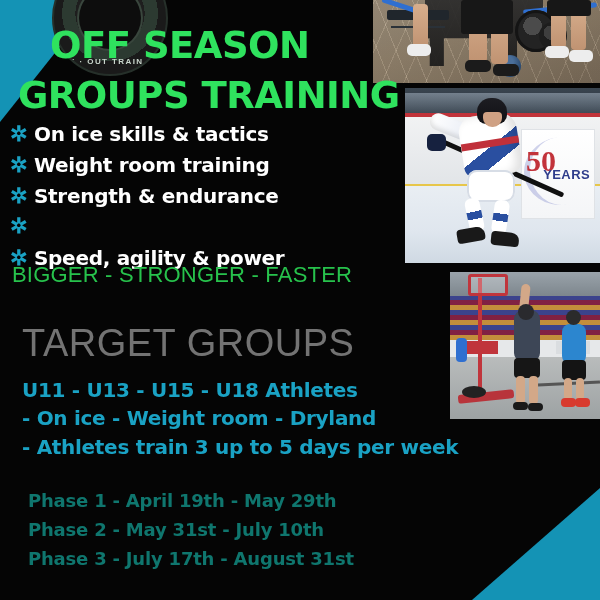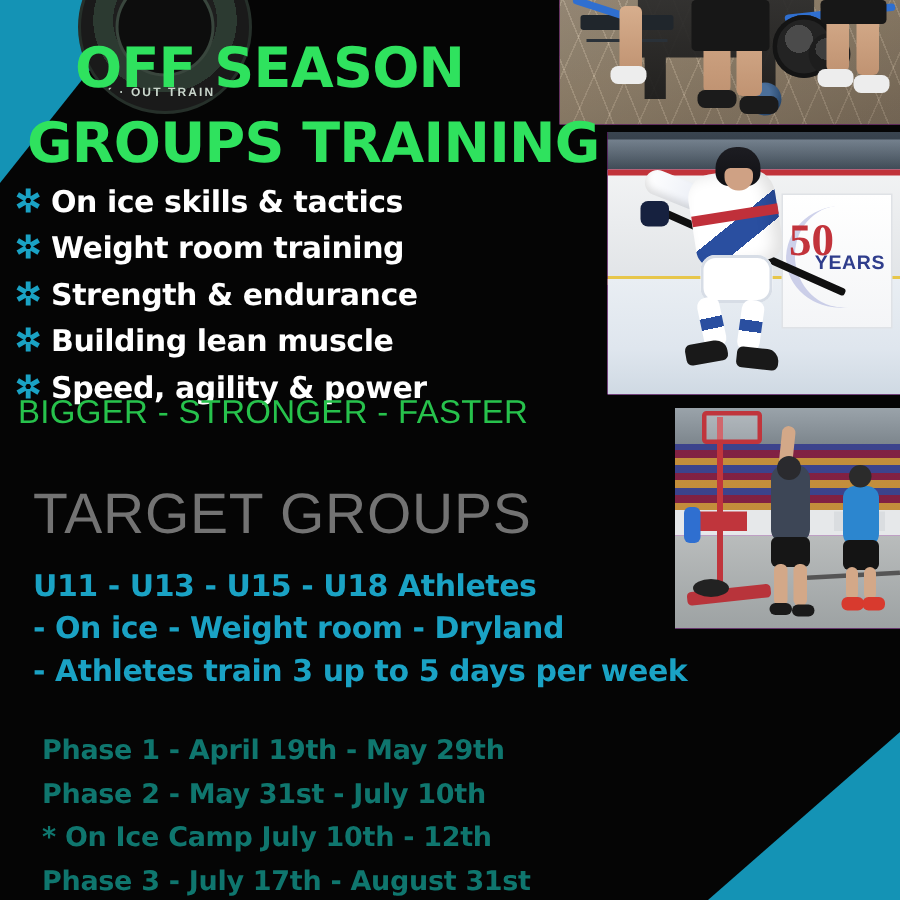--- a/index.html
+++ b/index.html
@@ -488,37 +488,35 @@
     <div class="bullet-row">
       <span class="bullet-star">✲</span>
       <span class="bullet-text">Weight room training</span>
     </div>
     <div class="bullet-row">
       <span class="bullet-star">✲</span>
       <span class="bullet-text">Strength &amp; endurance</span>
     </div>
     <div class="bullet-row">
       <span class="bullet-star">✲</span>
-      <span class="bullet-text">Building lean muscle</span>
     </div>
     <div class="bullet-row">
       <span class="bullet-star">✲</span>
       <span class="bullet-text">Speed, agility &amp; power</span>
     </div>
   </div>
 
   <div class="tagline">BIGGER - STRONGER - FASTER</div>
 
   <div class="section-title">TARGET GROUPS</div>
   <div class="groups">
     <div class="group-line">U11 - U13 - U15 - U18 Athletes</div>
     <div class="group-line">- On ice - Weight room - Dryland</div>
     <div class="group-line">- Athletes train 3 up to 5 days per week</div>
   </div>
 
   <div class="phases">
     <div class="phase-line">Phase 1 - April 19th - May 29th</div>
     <div class="phase-line">Phase 2 - May 31st -  July 10th</div>
-    <div class="phase-line">* On Ice Camp July 10th - 12th</div>
     <div class="phase-line">Phase 3 - July 17th - August 31st</div>
   </div>
 
 </div>
 
 </body></html>

